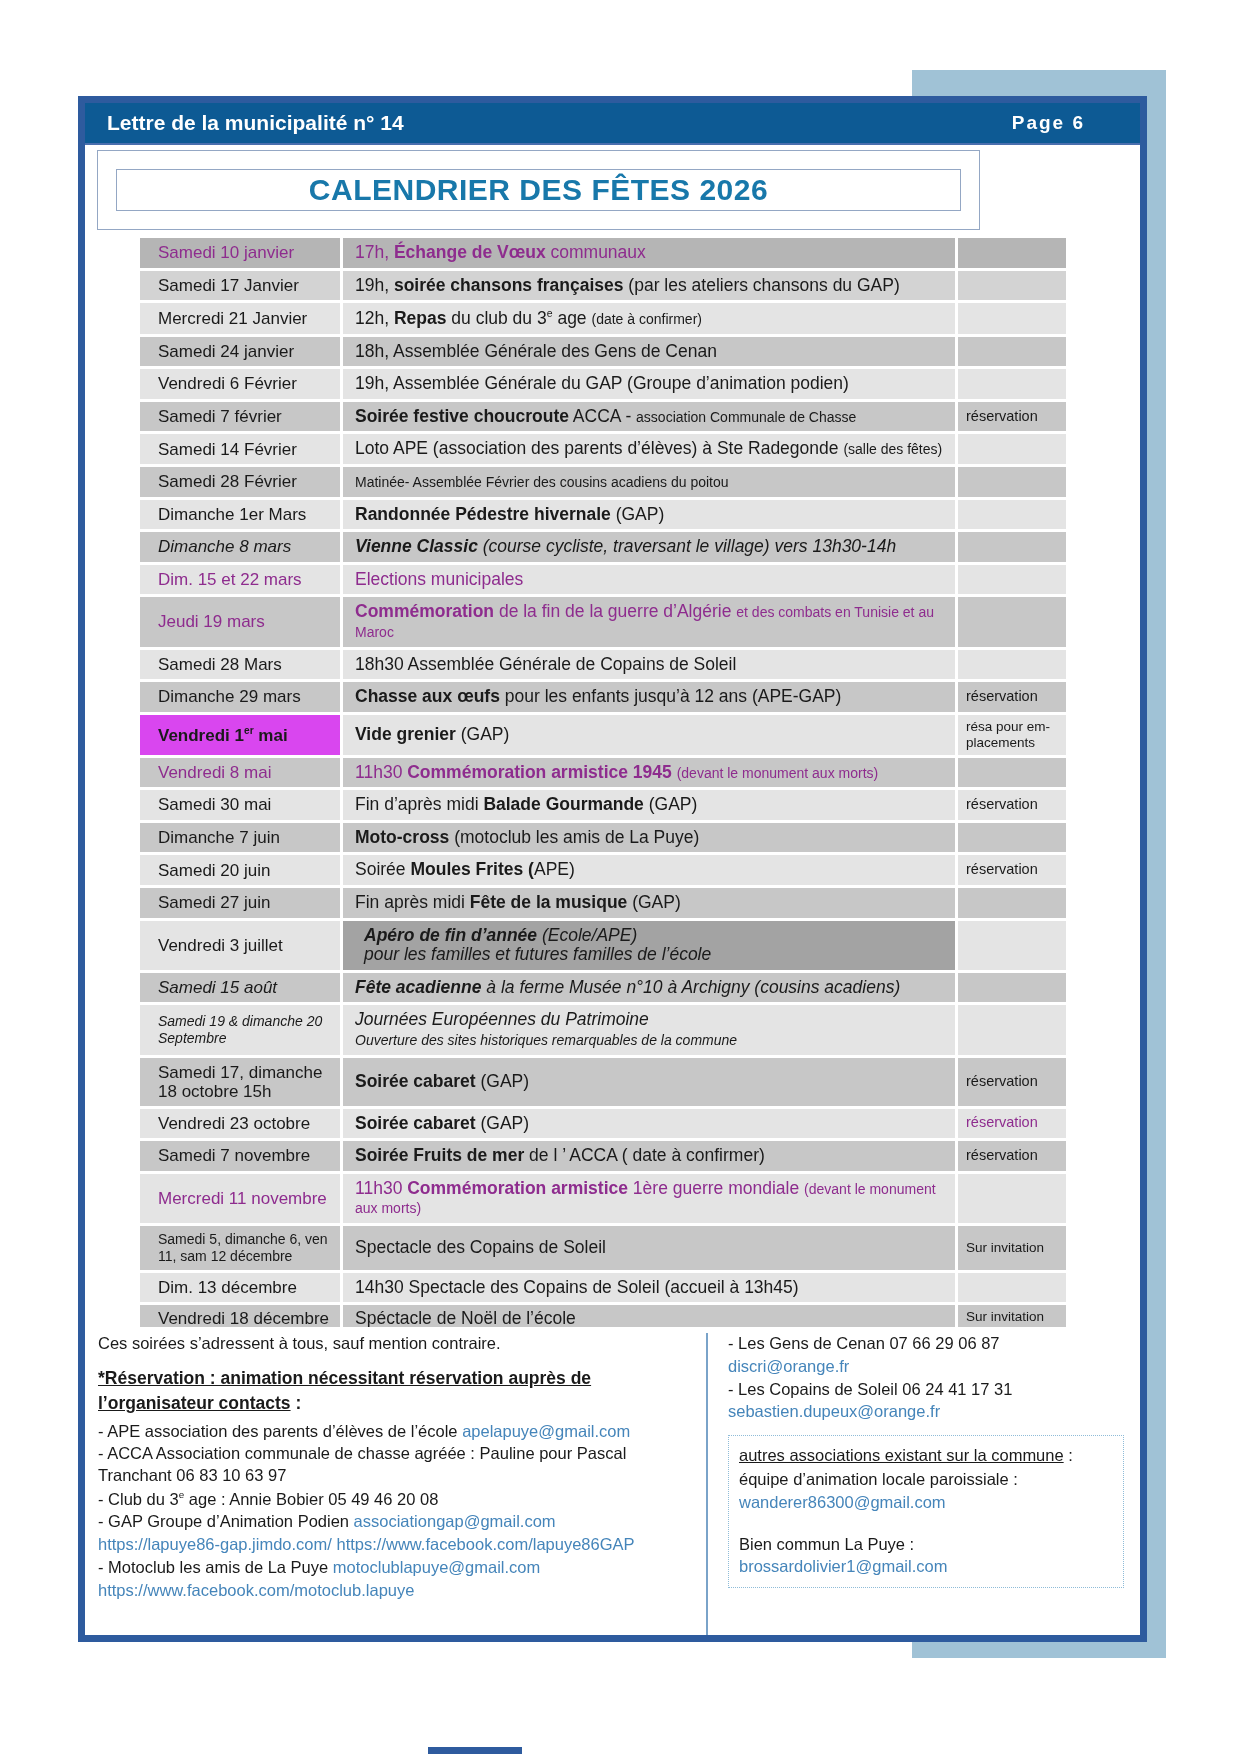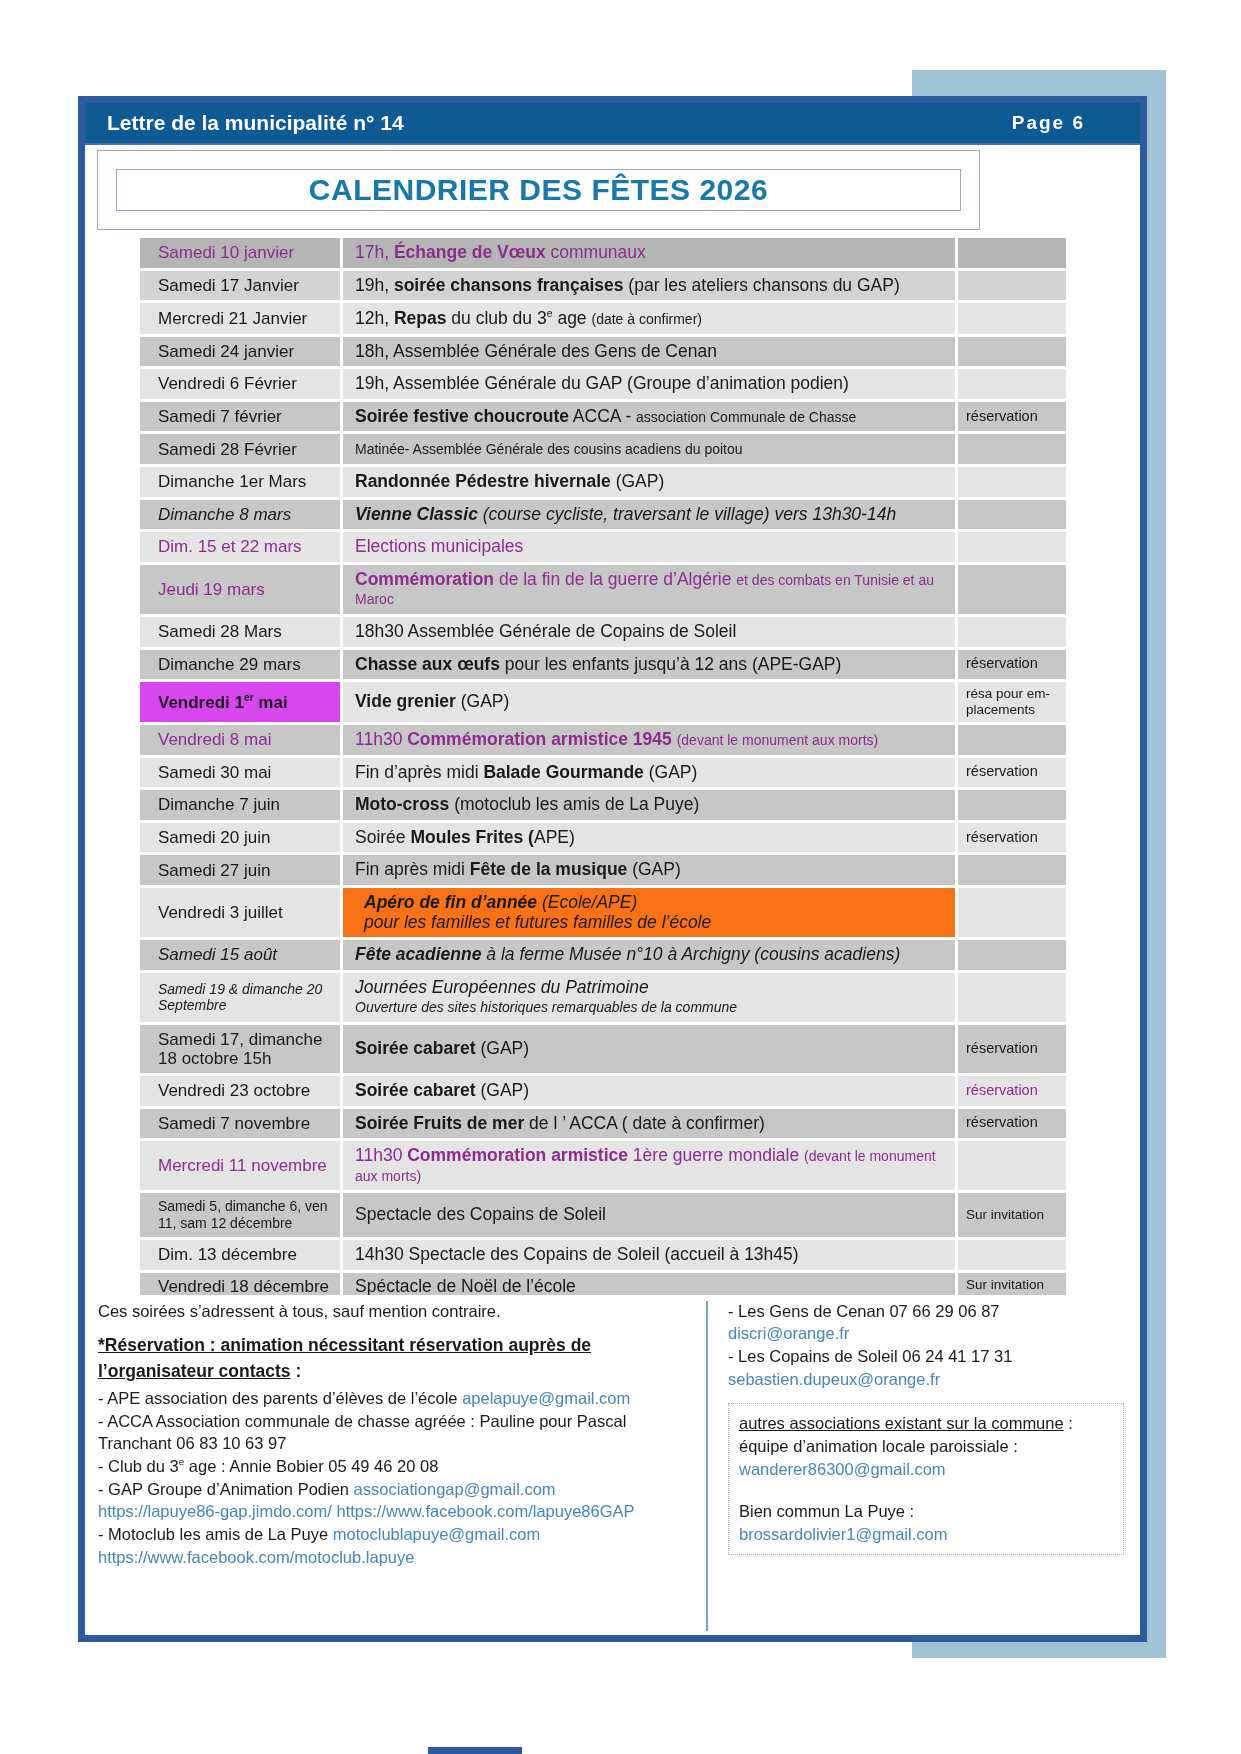--- a/index.html
+++ b/index.html
@@ -117,25 +117,36 @@
             <span><span>Samedi 7 février</span></span>
           </div>
           <div class="cell event" style="background: rgb(199, 199, 199);">
             <span><span class="b">Soirée festive choucroute</span><span> ACCA - </span><span class="sm">association Communale de Chasse</span></span>
           </div>
           <div class="cell res" style="background: rgb(199, 199, 199);">
             <span><span>réservation</span></span>
           </div>
         </div>
         <div class="row">
+          <div class="cell date" style="background: rgb(228, 228, 228);">
+            <span><span>Samedi 14 Février</span></span>
+          </div>
+          <div class="cell event" style="background: rgb(228, 228, 228);">
+            <span><span>Loto APE (association des parents d’élèves) à Ste Radegonde </span><span class="sm">(salle des fêtes)</span></span>
+          </div>
+          <div class="cell res" style="background: rgb(228, 228, 228);">
+            <span></span>
+          </div>
+        </div>
+        <div class="row">
           <div class="cell date" style="background: rgb(199, 199, 199);">
             <span><span>Samedi 28 Février</span></span>
           </div>
           <div class="cell event" style="background: rgb(199, 199, 199);">
-            <span><span class="sm">Matinée-  Assemblée Générale des cousins acadiens du poitou</span></span>
+            <span><span class="sm">Matinée-  Assemblée Février des cousins acadiens du poitou</span></span>
           </div>
           <div class="cell res" style="background: rgb(199, 199, 199);">
             <span></span>
           </div>
         </div>
         <div class="row">
           <div class="cell date" style="background: rgb(228, 228, 228);">
             <span><span>Dimanche 1er Mars</span></span>
           </div>
           <div class="cell event" style="background: rgb(228, 228, 228);">
@@ -263,21 +274,21 @@
             <span><span>Fin après midi </span><span class="b">Fête de la musique</span><span> (GAP)</span></span>
           </div>
           <div class="cell res" style="background: rgb(199, 199, 199);">
             <span></span>
           </div>
         </div>
         <div class="row">
           <div class="cell date" style="background: rgb(228, 228, 228);">
             <span><span>Vendredi 3 juillet</span></span>
           </div>
-          <div class="cell event" style="background: #f97316; padding-left: 21px;">
+          <div class="cell event" style="background: #a3a3a3; padding-left: 21px;">
             <span><span class="b i">Apéro de fin d’année</span><span class="i"> (Ecole/APE)</span><br><span class="i">pour les familles et futures familles de l’école</span></span>
           </div>
           <div class="cell res" style="background: rgb(228, 228, 228);">
             <span></span>
           </div>
         </div>
         <div class="row date-italic">
           <div class="cell date" style="background: rgb(199, 199, 199);">
             <span><span>Samedi 15 août</span></span>
           </div>

